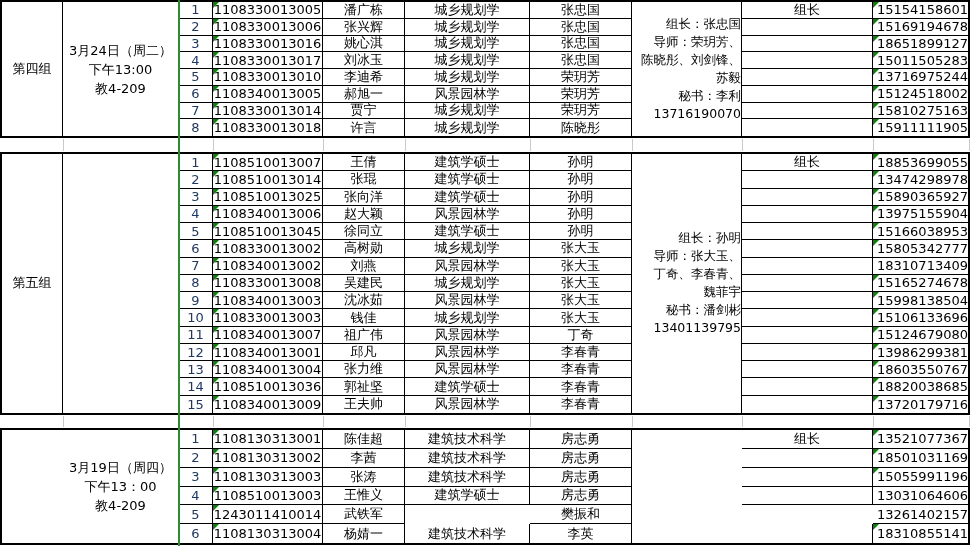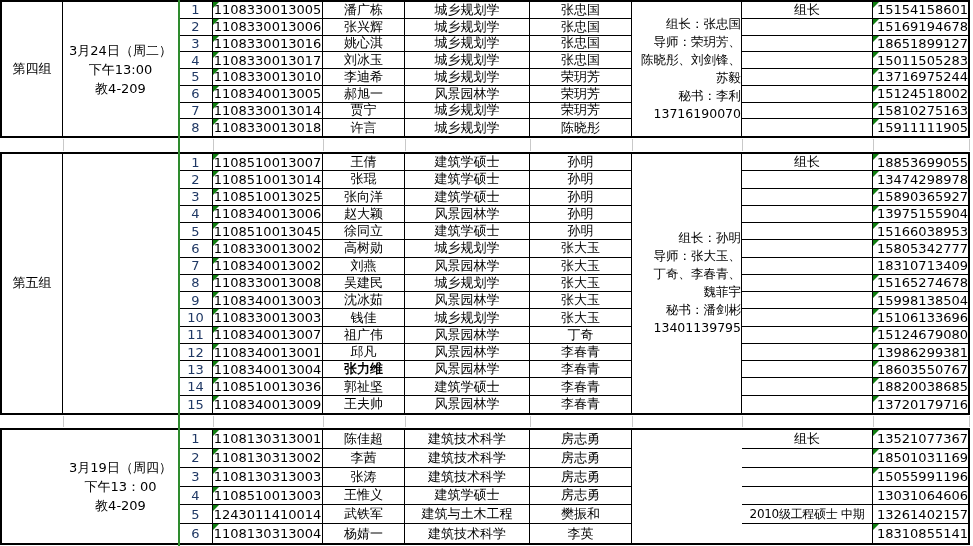--- a/index.html
+++ b/index.html
@@ -190,21 +190,21 @@
       <div class="cell phone no-r" style="grid-area: 11 / 10;">15124679080<div class="tri"></div></div>
       <div class="cell rowno" style="grid-area: 12 / 3;">12</div>
       <div class="cell id" style="grid-area: 12 / 4;">1108340013001<div class="tri"></div></div>
       <div class="cell" style="grid-area: 12 / 5;">邱凡</div>
       <div class="cell" style="grid-area: 12 / 6;">风景园林学</div>
       <div class="cell" style="grid-area: 12 / 7;">李春青</div>
       <div class="cell" style="grid-area: 12 / 9;"></div>
       <div class="cell phone no-r" style="grid-area: 12 / 10;">13986299381<div class="tri"></div></div>
       <div class="cell rowno" style="grid-area: 13 / 3;">13</div>
       <div class="cell id" style="grid-area: 13 / 4;">1108340013004<div class="tri"></div></div>
-      <div class="cell" style="grid-area: 13 / 5; font-weight: bold;">张力维</div>
+      <div class="cell" style="grid-area: 13 / 5;">张力维</div>
       <div class="cell" style="grid-area: 13 / 6;">风景园林学</div>
       <div class="cell" style="grid-area: 13 / 7;">李春青</div>
       <div class="cell" style="grid-area: 13 / 9;"></div>
       <div class="cell phone no-r" style="grid-area: 13 / 10;">18603550767<div class="tri"></div></div>
       <div class="cell rowno" style="grid-area: 14 / 3;">14</div>
       <div class="cell id" style="grid-area: 14 / 4;">1108510013036<div class="tri"></div></div>
       <div class="cell" style="grid-area: 14 / 5;">郭祉坚</div>
       <div class="cell" style="grid-area: 14 / 6;">建筑学硕士</div>
       <div class="cell" style="grid-area: 14 / 7;">李春青</div>
       <div class="cell" style="grid-area: 14 / 9;"></div>
@@ -247,23 +247,21 @@
       <div class="cell rowno" style="grid-area: 4 / 3;">4</div>
       <div class="cell id" style="grid-area: 4 / 4;">1108510013003<div class="tri"></div></div>
       <div class="cell" style="grid-area: 4 / 5;">王惟义</div>
       <div class="cell" style="grid-area: 4 / 6;">建筑学硕士</div>
       <div class="cell" style="grid-area: 4 / 7;">房志勇</div>
       <div class="cell" style="grid-area: 4 / 9;"></div>
       <div class="cell phone no-r" style="grid-area: 4 / 10;">13031064606</div>
       <div class="cell rowno" style="grid-area: 5 / 3;">5</div>
       <div class="cell id" style="grid-area: 5 / 4;">1243011410014<div class="tri"></div></div>
       <div class="cell" style="grid-area: 5 / 5;">武铁军</div>
-      <div class="cell" style="grid-area: 5 / 6;">建筑与土木工程</div>
       <div class="cell" style="grid-area: 5 / 7;">樊振和</div>
-      <div class="cell role-small" style="grid-area: 5 / 9;">2010级工程硕士 中期</div>
       <div class="cell phone no-r" style="grid-area: 5 / 10;">13261402157</div>
       <div class="cell rowno no-b" style="grid-area: 6 / 3;">6</div>
       <div class="cell id no-b" style="grid-area: 6 / 4;">1108130313004<div class="tri"></div></div>
       <div class="cell no-b" style="grid-area: 6 / 5;">杨婧一</div>
       <div class="cell no-b" style="grid-area: 6 / 6;">建筑技术科学</div>
       <div class="cell no-b" style="grid-area: 6 / 7;">李英</div>
       <div class="cell no-b" style="grid-area: 6 / 9;"></div>
       <div class="cell phone no-r no-b" style="grid-area: 6 / 10;">18310855141<div class="tri"></div></div>
     </div>
     <div class="grid-v" style="left: 63px; top: 139px; height: 12px;"></div>

